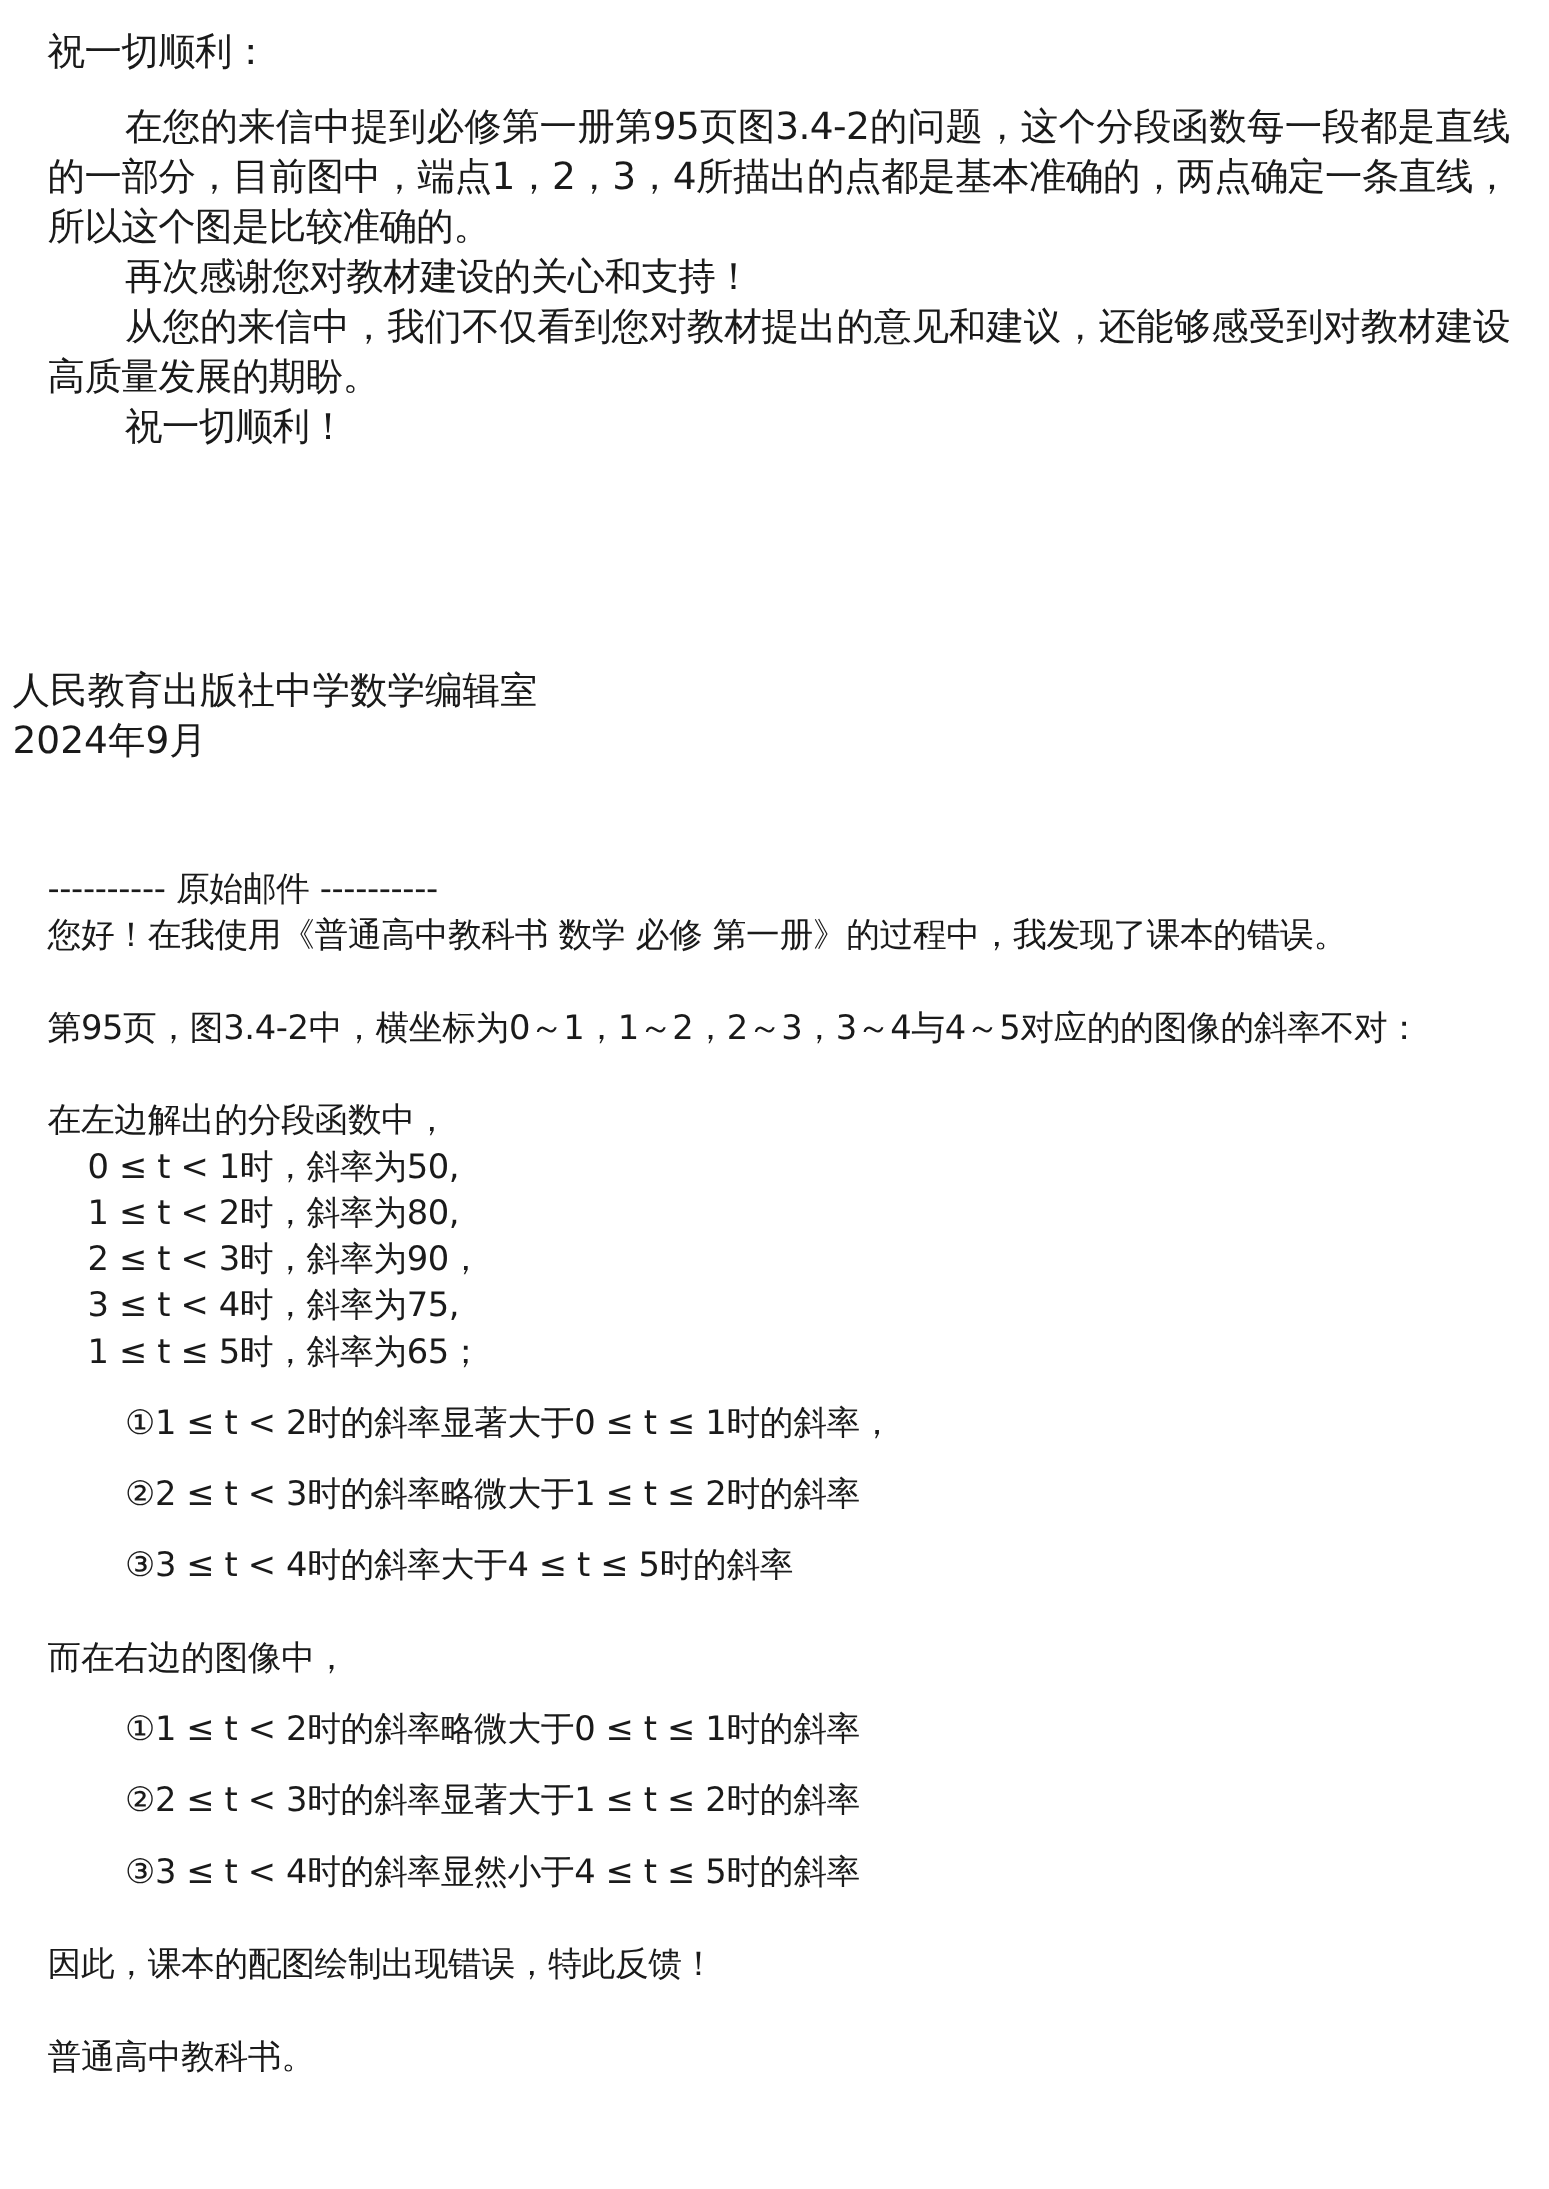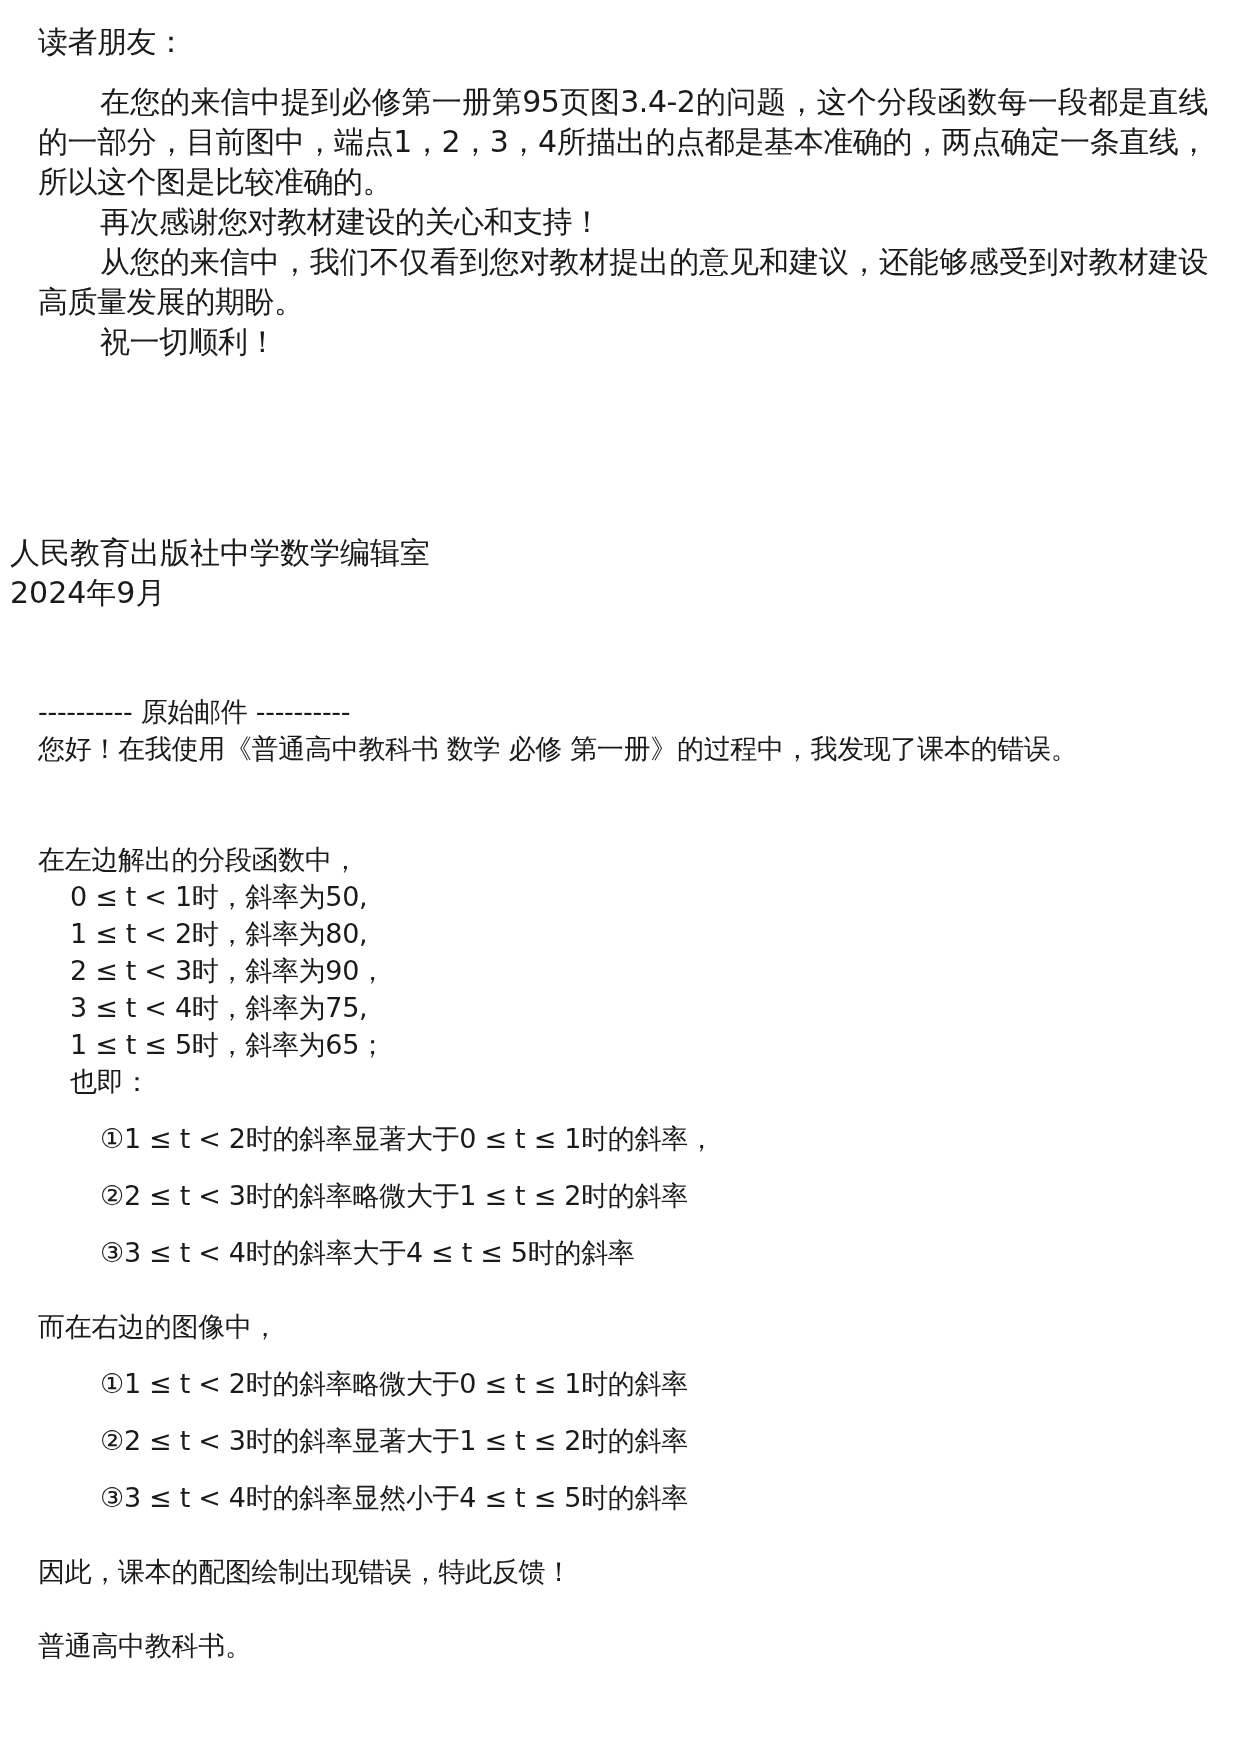--- a/index.html
+++ b/index.html
@@ -61,44 +61,44 @@
     .original .gap {
       height: 37px;
     }
     .indent1 { padding-left: 32px; }
     .indent2 { padding-left: 62px; margin-top: 20px; }
   </style>
 </head>
 <body>
 
 <div class="reply">
-  <div class="salutation">读者朋友：</div>
+  <div class="salutation">祝一切顺利：</div>
   <p class="para">在您的来信中提到必修第一册第95页图3.4-2的问题，这个分段函数每一段都是直线的一部分，目前图中，端点1，2，3，4所描出的点都是基本准确的，两点确定一条直线，所以这个图是比较准确的。</p>
   <p class="para">再次感谢您对教材建设的关心和支持！</p>
   <p class="para">从您的来信中，我们不仅看到您对教材提出的意见和建议，还能够感受到对教材建设高质量发展的期盼。</p>
   <p class="para">祝一切顺利！</p>
 </div>
 
 <div class="signature">
   <div>人民教育出版社中学数学编辑室</div>
   <div>2024年9月</div>
 </div>
 
 <div class="original">
   <div class="line">---------- 原始邮件 ----------</div>
   <div class="line">您好！在我使用《普通高中教科书 数学 必修 第一册》的过程中，我发现了课本的错误。</div>
   <div class="gap"></div>
+  <div class="line">第95页，图3.4-2中，横坐标为0～1，1～2，2～3，3～4与4～5对应的的图像的斜率不对：</div>
   <div class="gap"></div>
   <div class="line">在左边解出的分段函数中，</div>
   <div class="line indent1">0 ≤ t &lt; 1时，斜率为50,</div>
   <div class="line indent1">1 ≤ t &lt; 2时，斜率为80,</div>
   <div class="line indent1">2 ≤ t &lt; 3时，斜率为90，</div>
   <div class="line indent1">3 ≤ t &lt; 4时，斜率为75,</div>
   <div class="line indent1">1 ≤ t ≤ 5时，斜率为65；</div>
-  <div class="line indent1">也即：</div>
   <div class="line indent2">①1 ≤ t &lt; 2时的斜率显著大于0 ≤ t ≤ 1时的斜率，</div>
   <div class="line indent2">②2 ≤ t &lt; 3时的斜率略微大于1 ≤ t ≤ 2时的斜率</div>
   <div class="line indent2">③3 ≤ t &lt; 4时的斜率大于4 ≤ t ≤ 5时的斜率</div>
   <div class="gap"></div>
   <div class="line">而在右边的图像中，</div>
   <div class="line indent2">①1 ≤ t &lt; 2时的斜率略微大于0 ≤ t ≤ 1时的斜率</div>
   <div class="line indent2">②2 ≤ t &lt; 3时的斜率显著大于1 ≤ t ≤ 2时的斜率</div>
   <div class="line indent2">③3 ≤ t &lt; 4时的斜率显然小于4 ≤ t ≤ 5时的斜率</div>
   <div class="gap"></div>
   <div class="line">因此，课本的配图绘制出现错误，特此反馈！</div>

